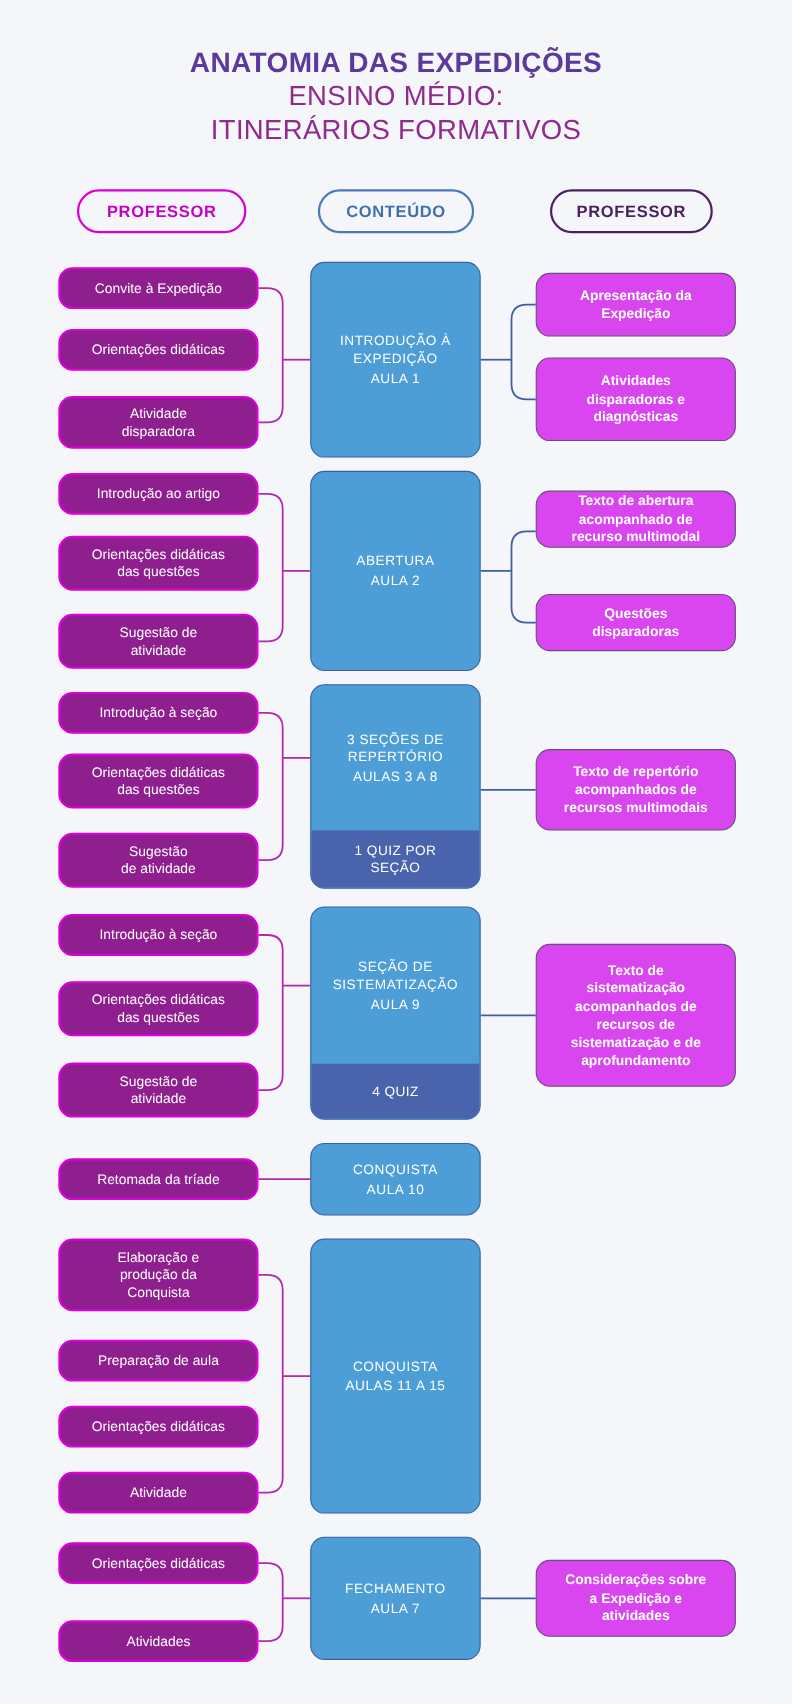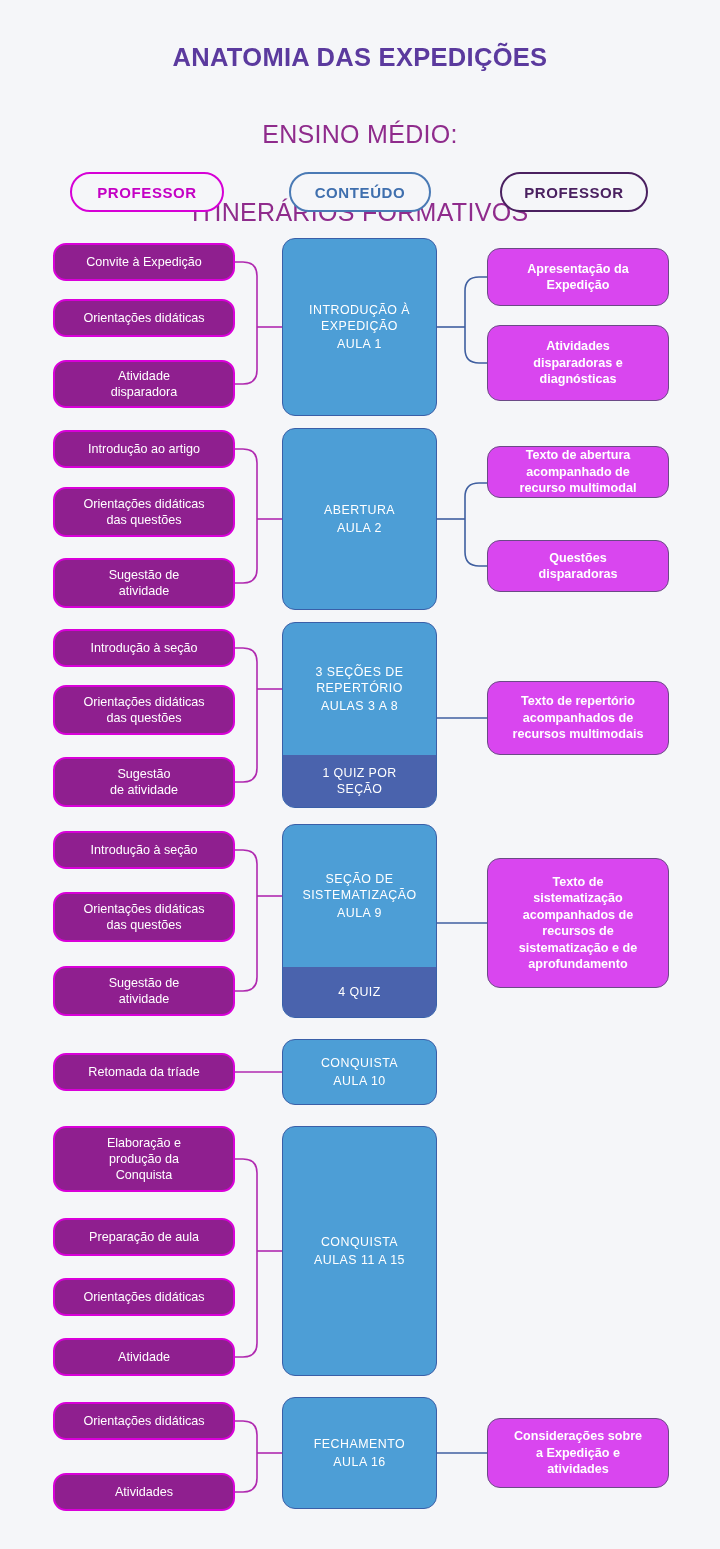--- a/index.html
+++ b/index.html
@@ -21,21 +21,20 @@
     color: #5b3a9e;
     letter-spacing: 0.3px;
     line-height: 30px;
   }
   .title-line-2, .title-line-3 {
     font-size: 25px;
     font-weight: normal;
     color: #8f2b8c;
     letter-spacing: 0.3px;
     line-height: 31px;
-    margin-top: 47px;
   }
 
   
   .col-headers {
     position: absolute;
     top: 172px;
     left: 0;
     width: 640px;
     height: 44px;
   }
@@ -257,18 +256,18 @@
         <div class="content-main">
           <div class="content-title">CONQUISTA</div>
           <div class="content-sub">AULAS 11 A 15</div>
         </div>
       </div>
       <div class="box prof-box" style="top: 1402px; height: 38px;">Orientações didáticas</div>
       <div class="box prof-box" style="top: 1473px; height: 38px;">Atividades</div>
       <div class="box content-box" style="top: 1397px; height: 112px;">
         <div class="content-main">
           <div class="content-title">FECHAMENTO</div>
-          <div class="content-sub">AULA 16</div>
+          <div class="content-sub">AULA 7</div>
         </div>
       </div>
       <div class="box stu-box" style="top: 1418px; height: 70px;">Considerações sobre<br>a Expedição e<br>atividades</div>
     </div>
 </div>
 
 </body></html>

